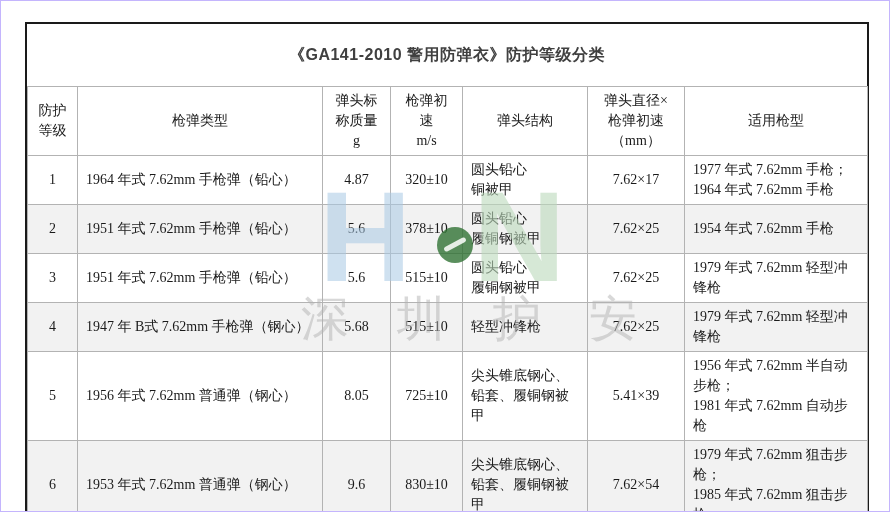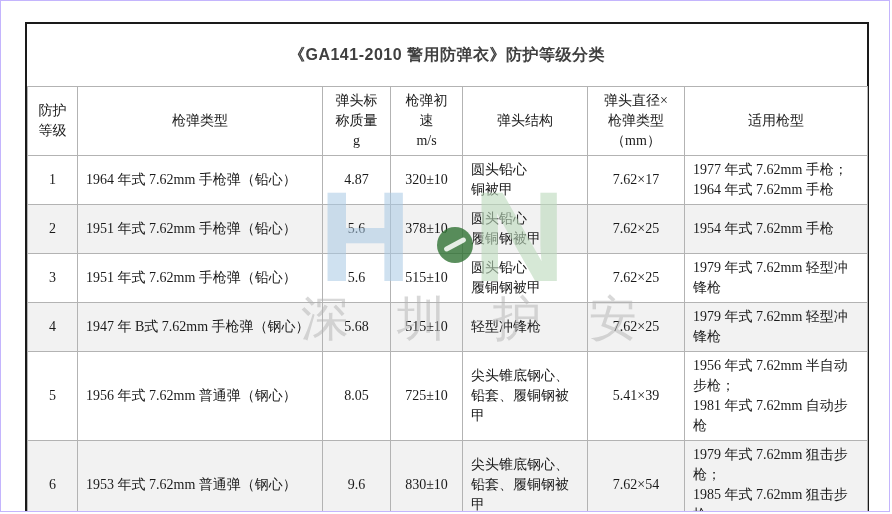--- a/index.html
+++ b/index.html
@@ -118,21 +118,21 @@
           <th>防护
 等级</th>
           <th>枪弹类型</th>
           <th>弹头标
 称质量
 g</th>
           <th>枪弹初速
 m/s</th>
           <th>弹头结构</th>
           <th>弹头直径×
-枪弹类型
+枪弹初速
 （mm）</th>
           <th>适用枪型</th>
         </tr>
       </thead>
       <tbody>
         <tr>
           <td class="c">1</td>
           <td class="l">1964 年式 7.62mm 手枪弹（铅心）</td>
           <td class="c">4.87</td>
           <td class="c">320±10</td>

